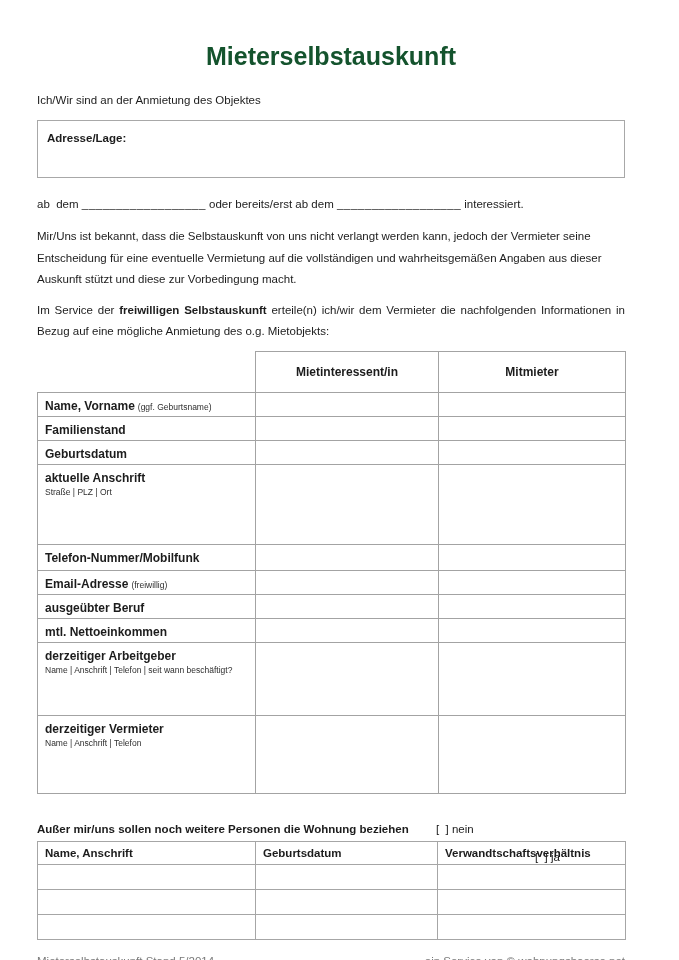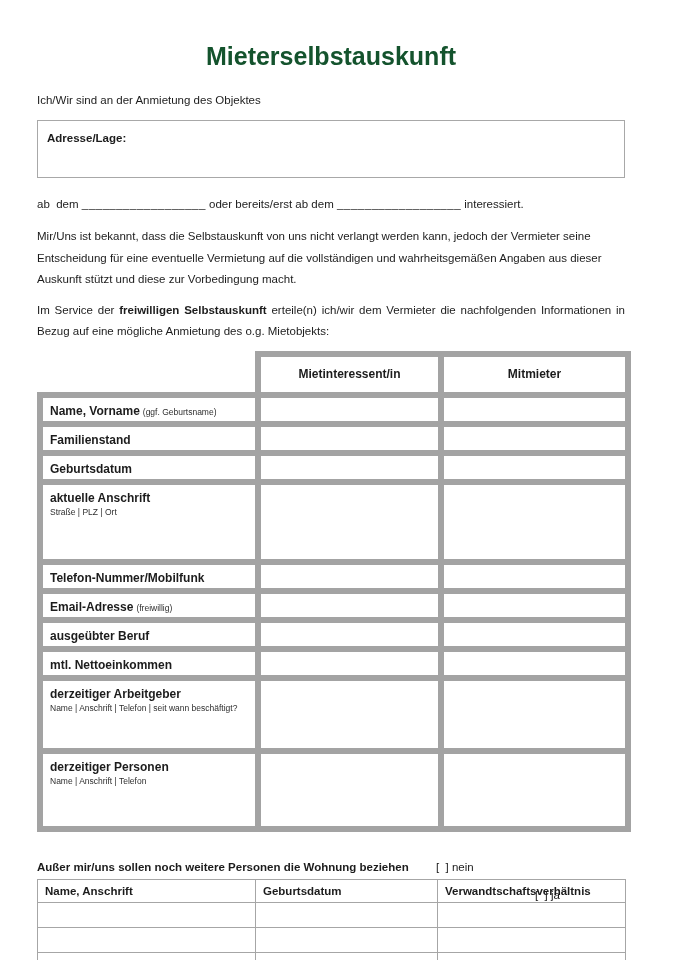--- a/index.html
+++ b/index.html
@@ -57,21 +57,21 @@
     font-size: 11.5px;
     line-height: 21.5px;
   }
   .para.justify { text-align: justify; margin-top: 9px; }
   .bold { font-weight: bold; }
 
   table { border-collapse: collapse; table-layout: fixed; }
 
   
   .main-table { width: 588px; margin-top: 8px; }
-  .main-table td { border: 6px solid #a3a3a3; vertical-align: top; }
+  .main-table td { border: 1px solid #a3a3a3; vertical-align: top; }
   .main-table td.cell-empty { border: none; }
   .main-table .head-cell {
     text-align: center;
     vertical-align: middle;
     font-weight: bold;
     font-size: 12px;
   }
   .label-cell { padding: 3px 7px 2px 7px; }
   .lbl { font-weight: bold; font-size: 12px; }
   .sub { font-size: 8.5px; color: #2e2e2e; font-weight: normal; }
@@ -178,21 +178,21 @@
           <td class="label-cell"><span class="lbl">mtl. Nettoeinkommen</span></td>
           <td></td>
           <td></td>
         </tr>
         <tr style="height:73px">
           <td class="label-cell"><span class="lbl">derzeitiger Arbeitgeber</span><span class="sub block">Name | Anschrift | Telefon | seit wann beschäftigt?</span></td>
           <td></td>
           <td></td>
         </tr>
         <tr style="height:78px">
-          <td class="label-cell"><span class="lbl">derzeitiger Personen</span><span class="sub block">Name | Anschrift | Telefon</span></td>
+          <td class="label-cell"><span class="lbl">derzeitiger Vermieter</span><span class="sub block">Name | Anschrift | Telefon</span></td>
           <td></td>
           <td></td>
         </tr>
       </tbody>
     </table>
 
     <div class="persons-line">
       <span class="persons-q">Außer mir/uns sollen noch weitere Personen die Wohnung beziehen</span>
       <span class="chk chk-nein">[  ] nein</span>
       <span class="chk chk-ja">[  ] ja</span>

